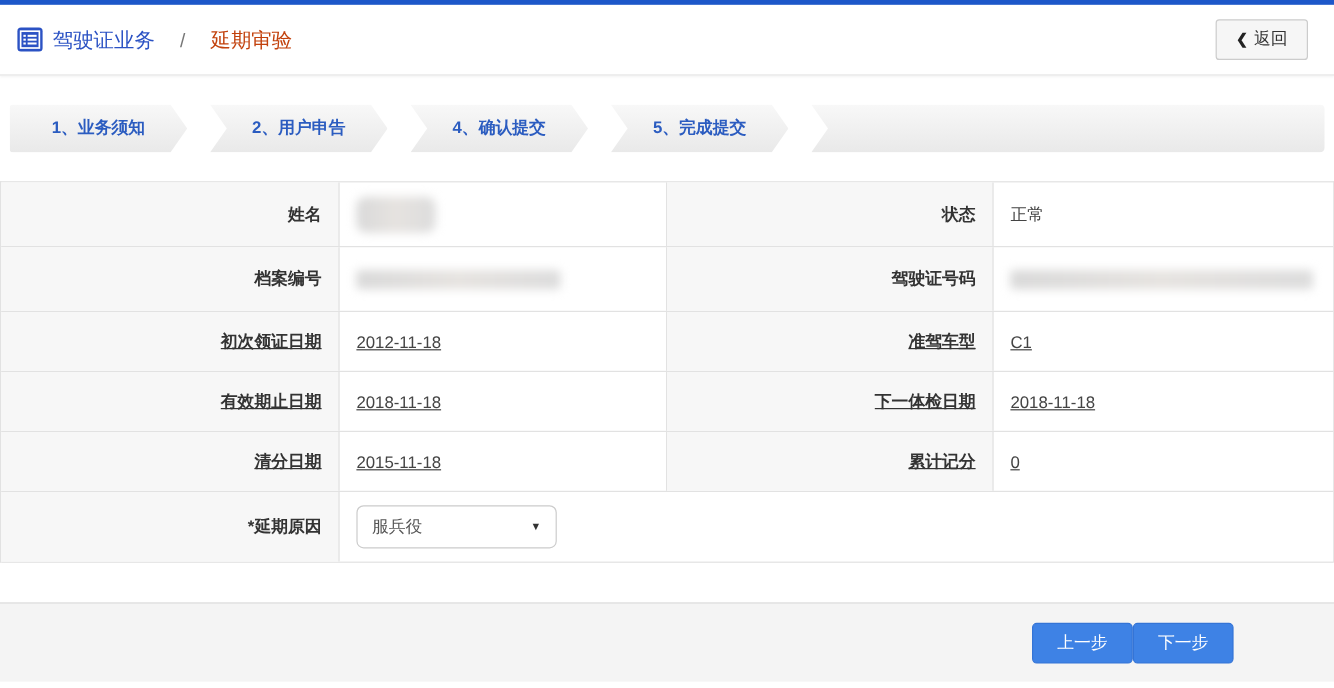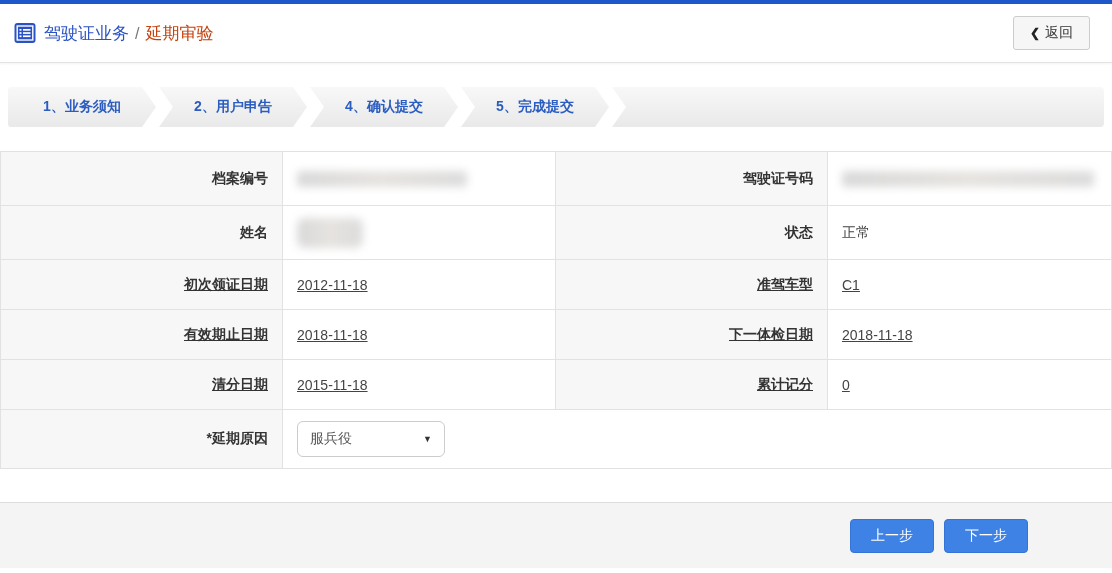--- a/index.html
+++ b/index.html
@@ -4,30 +4,30 @@
 <style>
   * { box-sizing: border-box; margin: 0; padding: 0; }
   html, body { width: 1112px; height: 573px; background: #fff;
     font-family: "Liberation Sans", "DejaVu Sans", sans-serif; color: #444; }
 
   .topbar { height: 4px; background: #1d57c9; }
 
   .header { height: 59px; display: flex; align-items: center; padding: 0 22px 0 14px;
     border-bottom: 1px solid #e3e3e3; box-shadow: 0 1px 2px rgba(0,0,0,.05); }
   .header .icon-wrap { width: 22px; height: 22px; margin-right: 8px; display: inline-flex; }
-  .title { font-size: 17px; display: flex; align-items: baseline; gap: 6px; }
+  .title { font-size: 17px; display: flex; align-items: baseline; gap: 21px; }
   .title .primary { color: #2b52c4; }
   .title .sep { color: #777; font-size: 16px; }
   .title .secondary { color: #c2410c; }
   .back-btn { margin-left: auto; height: 34px; padding: 0 16px; background: #f6f6f6;
     border: 1px solid #ccc; border-radius: 3px; font-size: 14px; color: #333;
     display: inline-flex; align-items: center; gap: 5px; cursor: pointer; }
   .back-btn .chev { font-size: 12px; font-weight: bold; color: #222; }
 
-  .wizard { margin: 24px 8px 0 8px; height: 40px; display: flex; gap: 3px; justify-content: center; }
+  .wizard { margin: 24px 8px 0 8px; height: 40px; display: flex; gap: 19px; justify-content: center; }
   .step { width: 148px; height: 40px; display: flex; align-items: center; justify-content: center;
     font-size: 14px; font-weight: bold; color: #2b5cc0;
     background: linear-gradient(#f8f8f8, #e9e9e9);
     clip-path: polygon(0 0, calc(100% - 14px) 0, 100% 50%, calc(100% - 14px) 100%, 0 100%, 14px 50%); }
   .step.first { clip-path: polygon(0 0, calc(100% - 14px) 0, 100% 50%, calc(100% - 14px) 100%, 0 100%);
     border-radius: 3px 0 0 3px; }
   .step.active { color: #fff; background: linear-gradient(#4a87e9, #2f68cf); }
   .step-filler { flex: 1; height: 40px; background: linear-gradient(#f8f8f8, #e9e9e9);
     clip-path: polygon(0 0, 100% 0, 100% 100%, 0 100%, 14px 50%); border-radius: 0 4px 4px 0; }
 
@@ -39,27 +39,27 @@
     font-weight: bold; color: #333; border-right: 1px solid #e2e2e2; }
   .cell.value { padding-left: 14px; color: #444; }
   .cell.value.mid { border-right: 1px solid #e2e2e2; }
   .h53 { height: 53px; } .h49 { height: 49px; text-decoration: underline; } .h58 { height: 58px; }
 
   .redact { filter: blur(4px); background: linear-gradient(90deg, #d9d9d9, #e6e3e0, #dcdcdc); }
   .redact.name { width: 66px; height: 30px; border-radius: 8px; }
   .redact.fileno { width: 170px; height: 16px; border-radius: 3px; }
   .redact.licno { width: 252px; height: 16px; border-radius: 3px; }
 
-  .select-box { width: 148px; height: 36px; border: 1px solid #ccc; border-radius: 6px;
+  .select-box { width: 167px; height: 36px; border: 1px solid #ccc; border-radius: 6px;
     background: #fff; display: flex; align-items: center; padding: 0 12px;
     font-size: 14px; color: #555; cursor: pointer; }
   .select-box .arrow { margin-left: auto; font-size: 9px; color: #333; }
 
   .footer { margin-top: 33px; height: 66px; background: #f4f4f4; border-top: 1px solid #ddd;
-    display: flex; align-items: center; justify-content: flex-end; padding-right: 84px; gap: 10px; }
+    display: flex; align-items: center; justify-content: flex-end; padding-right: 84px; }
   .btn-blue { min-width: 78px; height: 34px; background: #3e82e5; border: 1px solid #3474d6;
     border-radius: 4px; color: #fff; font-size: 14px; padding: 0 20px; cursor: pointer;
     font-family: inherit; }
 </style>
 </head>
 <body>
 
 <div class="topbar"></div>
 
 <div class="header">
@@ -90,38 +90,38 @@
   <div class="step first">1、业务须知</div>
   <div class="step">2、用户申告</div>
   <div class="step">4、确认提交</div>
   <div class="step">5、完成提交</div>
   <div class="step-filler"></div>
 </div>
 
 <div class="detail-table">
 
   <div class="trow">
+    <div class="cell label h53">姓名</div>
+    <div class="cell value mid h53">
+      <div class="redact name"></div>
+    </div>
+    <div class="cell label h53">状态</div>
+    <div class="cell value h53">
+      <span>正常</span>
+    </div>
+  </div>
+
+  <div class="trow">
     <div class="cell label h53">档案编号</div>
     <div class="cell value mid h53">
       <div class="redact fileno"></div>
     </div>
     <div class="cell label h53">驾驶证号码</div>
     <div class="cell value h53">
       <div class="redact licno"></div>
-    </div>
-  </div>
-
-  <div class="trow">
-    <div class="cell label h53">姓名</div>
-    <div class="cell value mid h53">
-      <div class="redact name"></div>
-    </div>
-    <div class="cell label h53">状态</div>
-    <div class="cell value h53">
-      <span>正常</span>
     </div>
   </div>
 
   <div class="trow">
     <div class="cell label h49">初次领证日期</div>
     <div class="cell value mid h49">
       <span>2012-11-18</span>
     </div>
     <div class="cell label h49">准驾车型</div>
     <div class="cell value h49">

